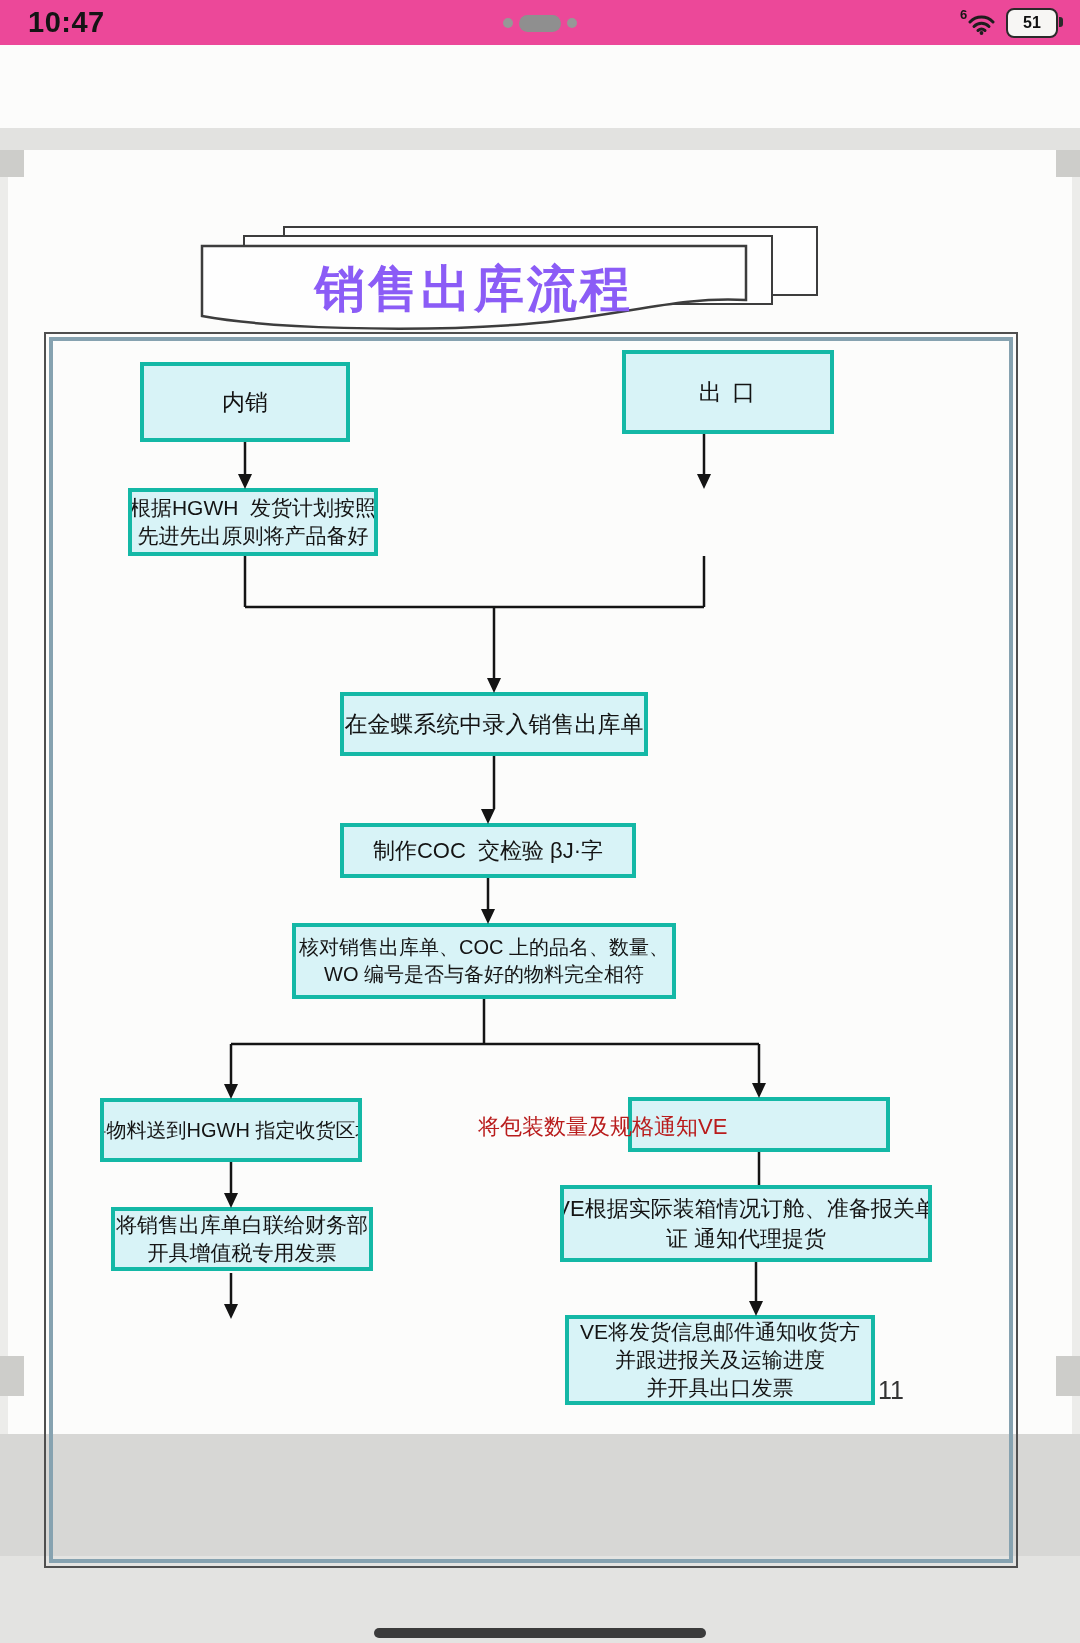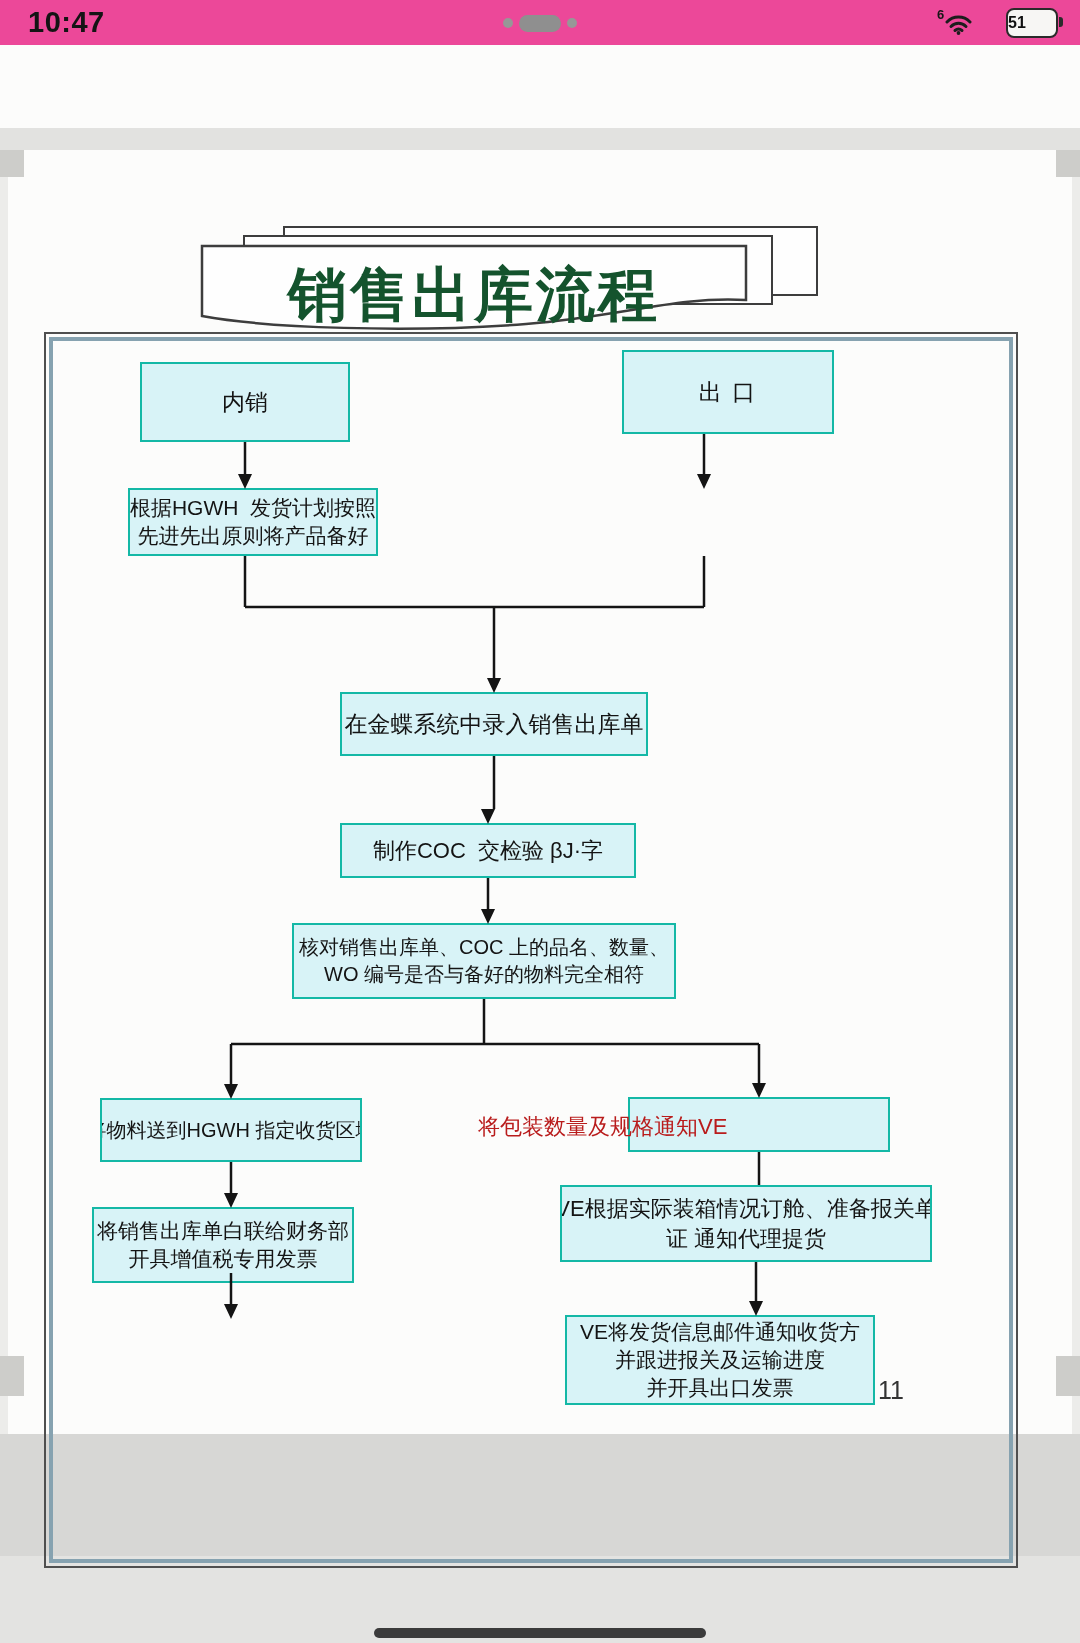--- a/index.html
+++ b/index.html
@@ -11,21 +11,21 @@
   .sb-time{position:absolute;left:28px;top:6px;font-size:29px;font-weight:700;color:#141414;letter-spacing:.5px;}
   .sb-pillgroup{position:absolute;left:503px;top:15px;width:76px;height:17px;}
   .sb-dot{position:absolute;width:10px;height:10px;border-radius:50%;background:#979797;top:3px;}
   .sb-dot.d1{left:0;}
   .sb-dot.d2{left:64px;}
   .sb-pill{position:absolute;left:16px;top:0;width:42px;height:17px;border-radius:9px;background:#8f8f8f;}
   .sb-right{position:absolute;right:22px;top:6px;height:34px;display:flex;align-items:center;}
   .wifi-wrap{position:relative;margin-right:10px;width:36px;height:28px;}
   .wifi6{position:absolute;left:0;top:-2px;font-size:13px;font-weight:700;color:#161616;}
   .wifi-svg{position:absolute;left:8px;top:5px;}
-  .battery{position:relative;width:48px;height:26px;border:2.5px solid #2a2a2a;border-radius:8px;background:#f7f6f4;display:flex;align-items:center;justify-content:flex-start;margin-left:23px;}
+  .battery{position:relative;width:48px;height:26px;border:2.5px solid #2a2a2a;border-radius:8px;background:#f7f6f4;display:flex;align-items:center;justify-content:center;}
   .battery span{font-size:16px;font-weight:700;color:#111;}
   .battery .nub{position:absolute;right:-7px;top:7px;width:4px;height:10px;background:#2a2a2a;border-radius:0 3px 3px 0;}
 
   
   .band-white{position:absolute;left:0;top:45px;width:1080px;height:83px;background:#fcfcfb;}
   .band-gray{position:absolute;left:0;top:128px;width:1080px;height:22px;background:#e2e2e0;}
 
   
   .page{position:absolute;left:8px;top:150px;width:1064px;height:1284px;background:#fcfcfb;}
   .notch{position:absolute;background:#cdcdca;z-index:4;}
@@ -35,33 +35,33 @@
   .n-br{left:1056px;top:1356px;width:24px;height:40px;}
 
   .frame{position:absolute;left:36px;top:182px;width:974px;height:1236px;border:2px solid #4f4f4f;box-sizing:border-box;z-index:1;}
   .frame-inner{position:absolute;left:3px;top:3px;right:3px;bottom:3px;border:4px solid #86a2b0;}
 
   
   .tp{position:absolute;background:#fefefe;border:2px solid #3d3d3d;box-sizing:border-box;z-index:2;}
   .tp-back{left:275px;top:76px;width:535px;height:70px;}
   .tp-mid{left:235px;top:85px;width:530px;height:70px;}
   .tp-front-svg{position:absolute;left:188px;top:92px;z-index:2;}
-  .flow-title{position:absolute;left:188px;top:106px;width:556px;text-align:center;font-size:59px;font-weight:600;letter-spacing:3px;color:#14532d;z-index:3;}
+  .flow-title{position:absolute;left:188px;top:106px;width:556px;text-align:center;font-size:50px;font-weight:600;letter-spacing:3px;color:#8b5cf6;z-index:3;}
 
   
-  .node{position:absolute;background:#d8f3f7;border:2px solid #14b8a6;box-sizing:border-box;display:flex;align-items:center;justify-content:center;text-align:center;color:#141414;white-space:pre;overflow:hidden;line-height:1.34;z-index:2;}
+  .node{position:absolute;background:#d8f3f7;border:4px solid #14b8a6;box-sizing:border-box;display:flex;align-items:center;justify-content:center;text-align:center;color:#141414;white-space:pre;overflow:hidden;line-height:1.34;z-index:2;}
   .b1{left:132px;top:212px;width:210px;height:80px;font-size:23px;}
   .b2{left:614px;top:200px;width:212px;height:84px;font-size:23px;letter-spacing:2px;}
   .b3{left:120px;top:338px;width:250px;height:68px;font-size:21px;}
   .b4{left:570px;top:338px;width:250px;height:68px;font-size:21px;}
   .b5{left:332px;top:542px;width:308px;height:64px;font-size:23px;}
   .b6{left:332px;top:673px;width:296px;height:55px;font-size:22px;}
   .b7{left:284px;top:773px;width:384px;height:76px;font-size:20px;}
   .l1{left:92px;top:948px;width:262px;height:64px;font-size:20px;}
-  .l2{left:84px;top:1057px;width:262px;height:76px;font-size:21px;}
+  .l2{left:103px;top:1057px;width:262px;height:64px;font-size:21px;}
   .l3{left:92px;top:1168px;width:262px;height:62px;font-size:21px;}
   .r1{left:620px;top:947px;width:262px;height:55px;}
   .r1-label{position:absolute;left:470px;top:962px;font-size:22px;color:#b91c1c;white-space:nowrap;z-index:3;}
   .r2{left:552px;top:1035px;width:372px;height:77px;font-size:22px;}
   .r3{left:557px;top:1165px;width:310px;height:90px;font-size:21px;}
 
   .pagenum{position:absolute;left:870px;top:1210px;font-size:25px;color:#333;z-index:3;margin-top:16px;}
 
   .arrows{position:absolute;left:0;top:0;z-index:3;pointer-events:none;}
 

